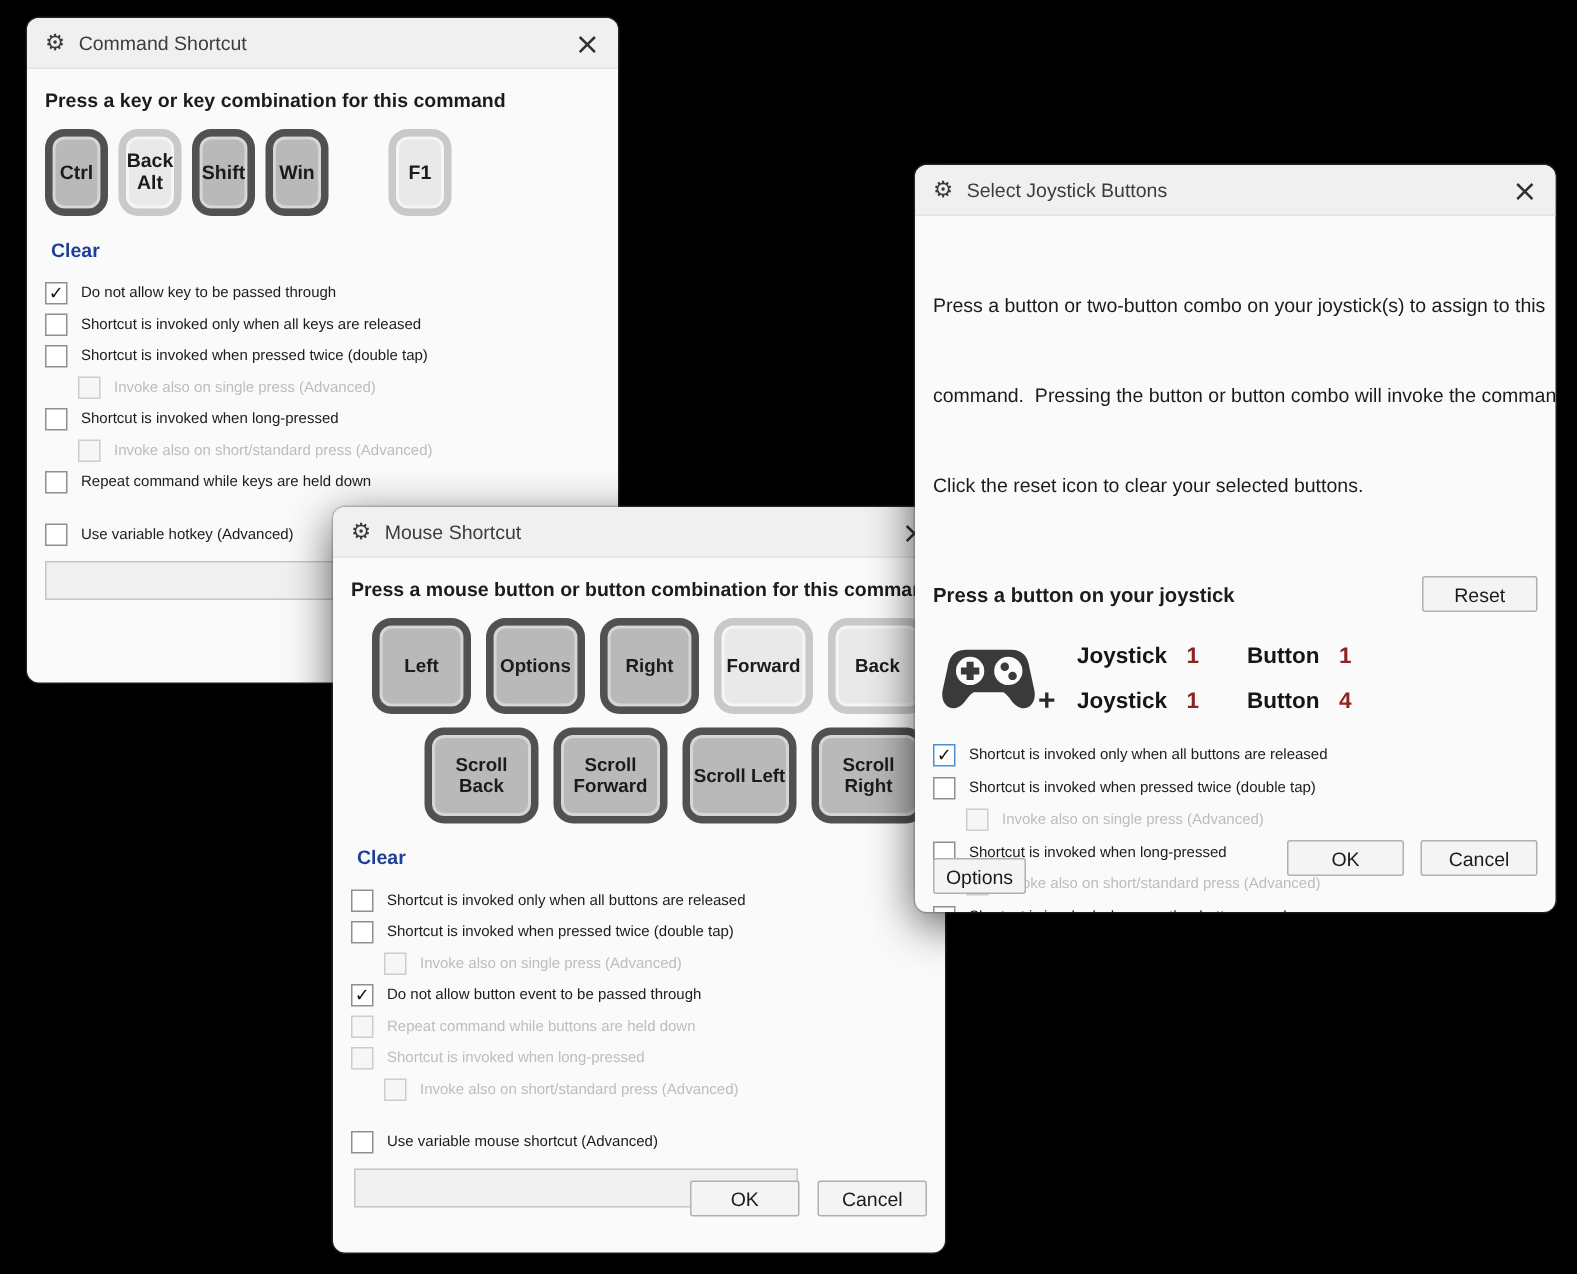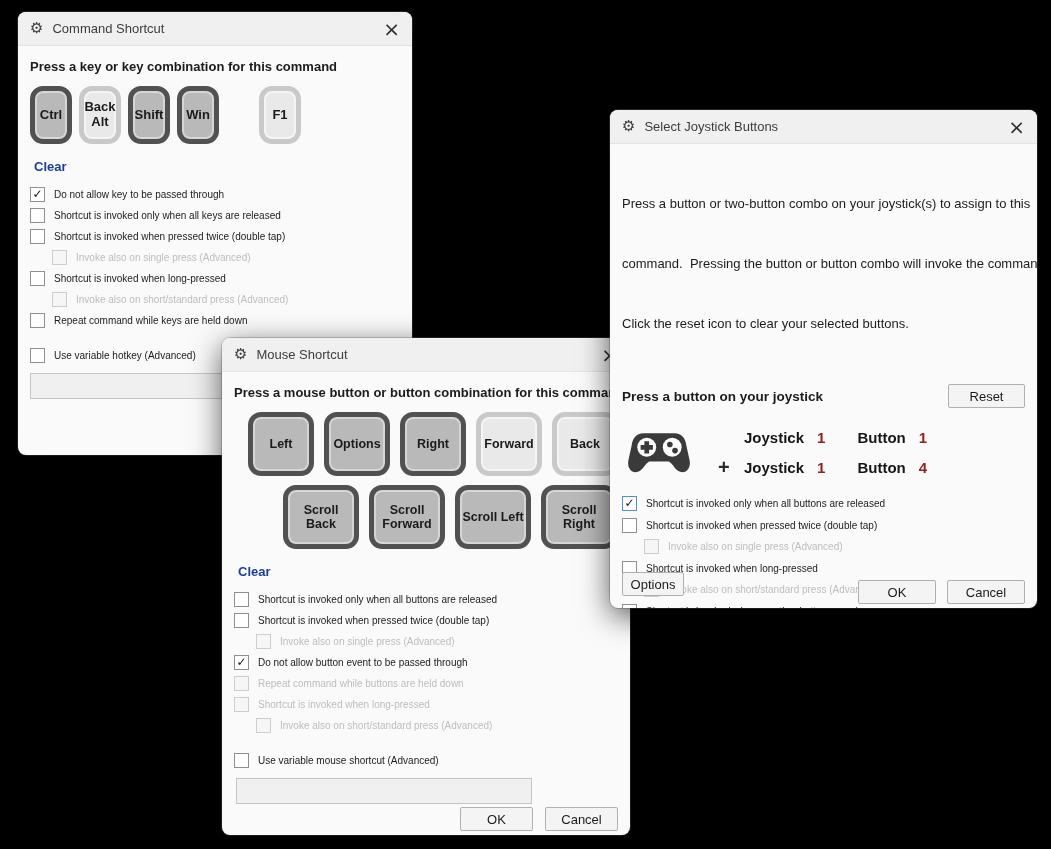--- a/index.html
+++ b/index.html
@@ -46,40 +46,40 @@
   .opt-row.disabled .cb {border-color:#cdcdcd;background:#f6f6f6;}
   .opt-label {font-size:10px;color:#1b1b1b;}
   .opt-row.disabled .opt-label {color:#bdbdbd;}
 
   .var-input {box-sizing:border-box;height:26px;background:#f0f0f0;border:1px solid #c6c6c6;
               margin-top:7px;display:block;font-size:13px;padding:0 6px;outline:none;color:#1b1b1b;}
 
   .btn {box-sizing:border-box;height:24px;background:#f4f4f4;border:1px solid #b0b0b0;border-radius:2px;
         font-family:"Liberation Sans", sans-serif;font-size:13px;color:#1b1b1b;
         display:flex;align-items:center;justify-content:center;cursor:default;}
-  .footer {position:absolute;bottom:4px;right:12px;display:flex;gap:12px;}
+  .footer {position:absolute;bottom:24px;right:12px;display:flex;gap:12px;}
 
   
   .cmd {left:18px;top:12px;width:394px;height:443px;z-index:1;}
   .cmd .var-input {width:368px;}
 
   
   .mouse {left:222px;top:338px;width:408px;height:497px;z-index:2;}
   .mouse .var-input {width:296px;margin-left:2px;}
   .mouse .footer .btn {width:73px;}
 
   
   .joy {left:610px;top:110px;width:427px;height:498px;z-index:3;}
   .joy .desc {margin-top:10px;font-size:13px;line-height:20px;white-space:pre;color:#1b1b1b;}
   .promptrow {display:flex;align-items:center;margin-top:10px;}
   .prompt {font-size:13.5px;font-weight:700;}
   .reset-btn {margin-left:auto;width:77px;}
   .gamepadrow {display:flex;align-items:center;margin-top:14px;}
   .gamepad-svg {width:66px;height:48px;flex:none;margin-left:4px;}
-  .combo {margin-left:26px;}
+  .combo {}
   .combo-row {display:flex;align-items:center;height:30px;font-weight:700;font-size:15px;color:#161616;}
   .combo-plus {width:26px;font-size:20px;font-weight:700;color:#2b2b2b;}
   .combo-word {margin-right:13px;}
   .combo-val {color:#8e2323;margin-right:32px;}
   .combo-val.last {margin-right:0;}
   .options-btn {position:absolute;left:12px;bottom:12px;width:62px;}
   .joy .footer .btn {width:78px;gap:11px;}
   .joy .footer {gap:11px;}
 </style>
 </head>

